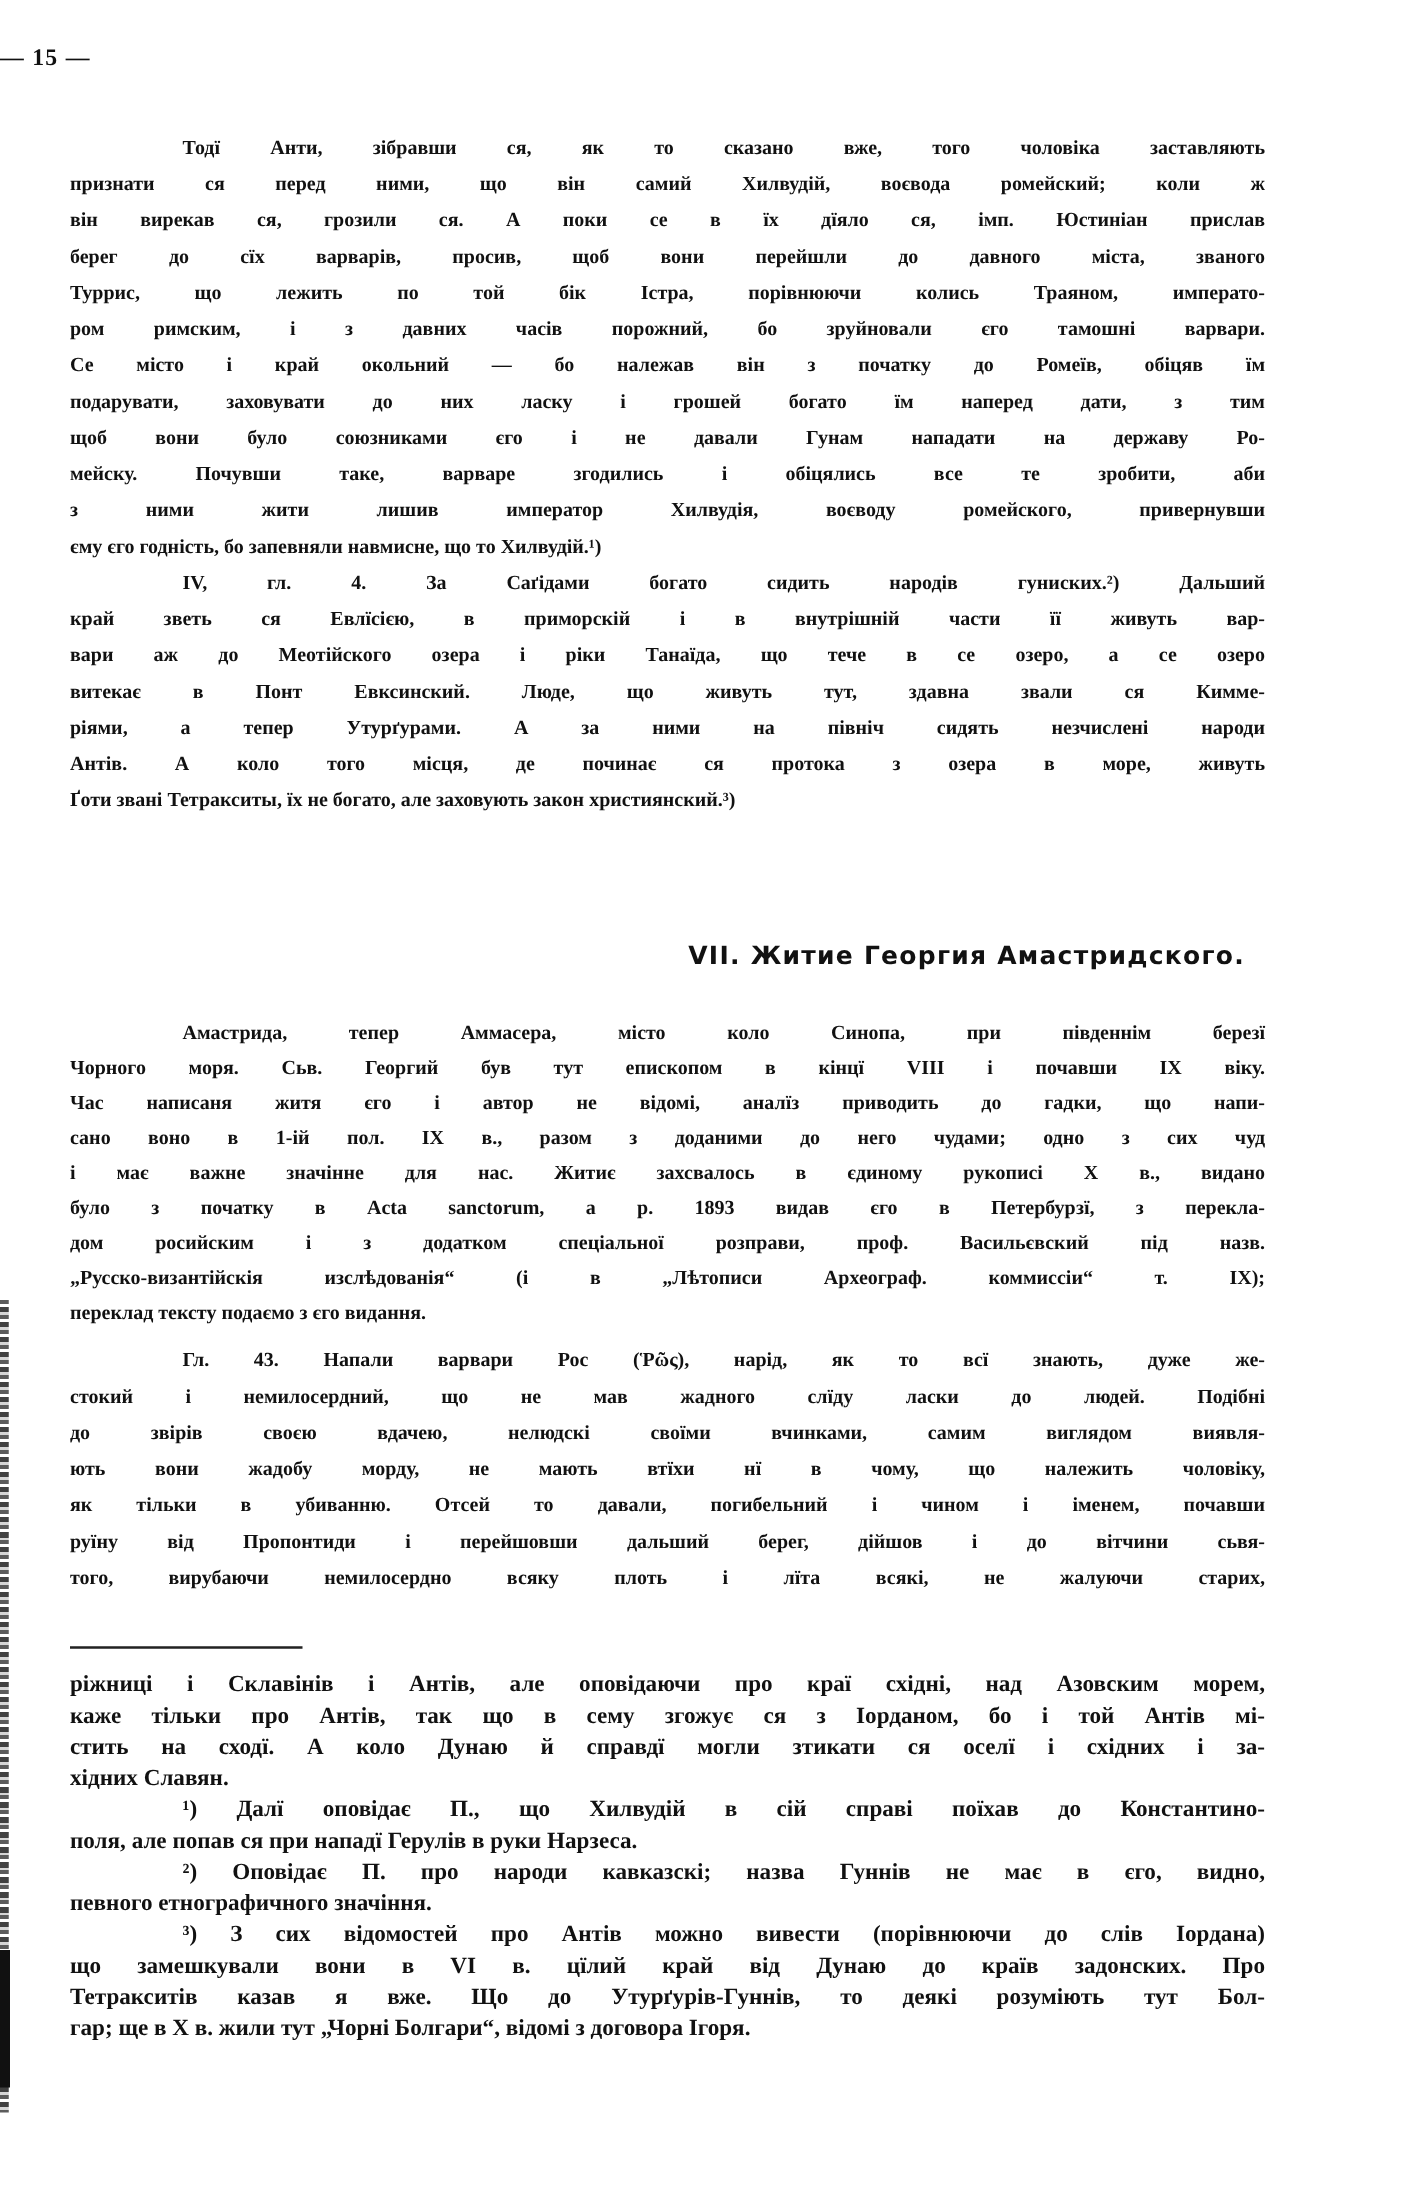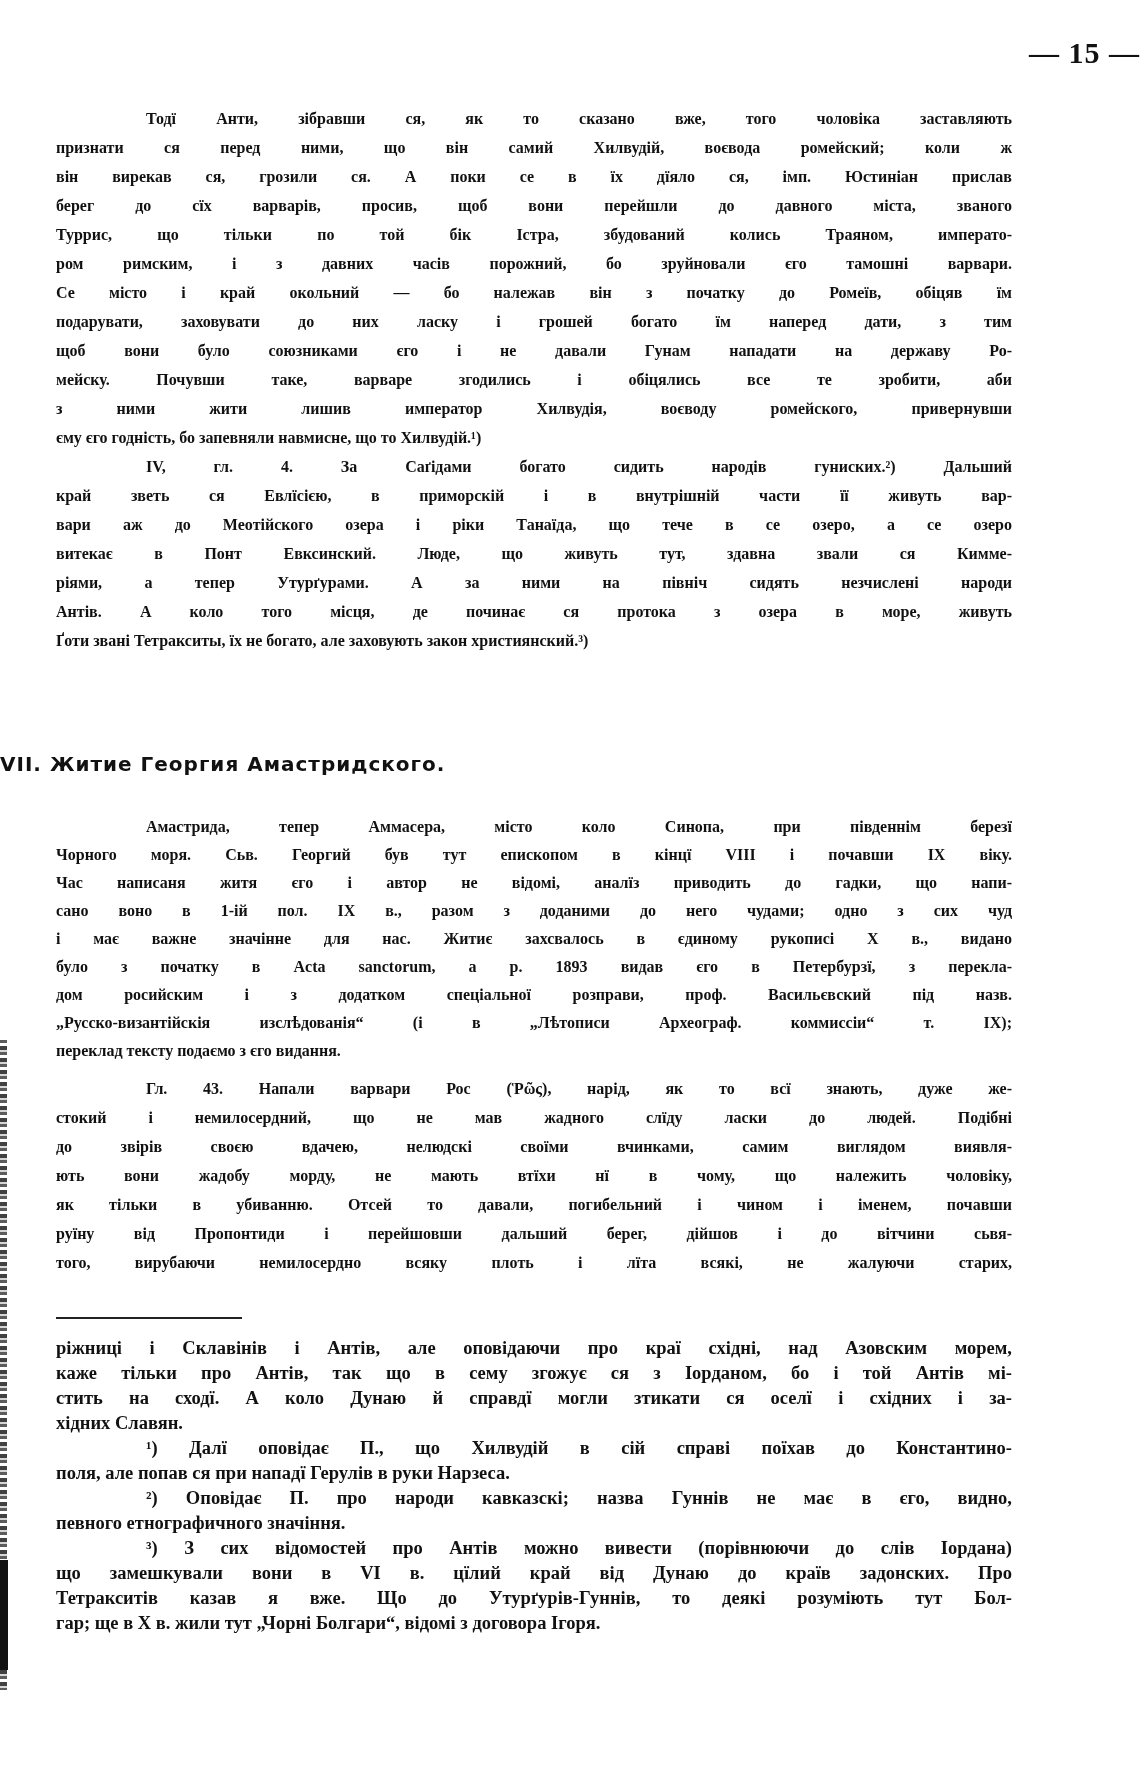--- a/index.html
+++ b/index.html
@@ -1,45 +1,45 @@
 <!DOCTYPE html>
 <html><head>
 <meta charset="utf-8">
 <style>
   html, body { margin: 0; padding: 0; background: #ffffff; }
   body { width: 1140px; height: 1768px; position: relative; overflow: hidden; color: #111; }
   .page { position: absolute; left: 0; top: 0; width: 1140px; height: 1768px; background: #fff; }
-  .folio { position: absolute; top: 36px; left: 0; width: 1140px; text-align: right;
-    font-family: "Liberation Serif", serif; font-weight: bold; font-size: 30px; letter-spacing: 1px; }
+  .folio { position: absolute; top: 36px; left: 0; width: 1140px; text-align: left;
+    font-family: "Liberation Serif", serif; font-weight: bold; font-size: 19px; letter-spacing: 1px; }
   .line { position: absolute; left: 56px; width: 956px; white-space: nowrap; overflow: visible;
     font-family: "Liberation Serif", serif; font-weight: bold; color: #111;
     text-align: justify; text-align-last: justify; }
   .main { font-size: 16px; height: 29px; line-height: 29px; }
   .foot { font-size: 18.5px; height: 25px; line-height: 25px; }
   .indent { left: 146px; width: 866px; }
   .last { text-align-last: left; }
-  .heading { position: absolute; top: 752px; left: 0; width: 996px; text-align: left;
+  .heading { position: absolute; top: 752px; left: 0; width: 996px; text-align: right;
     font-family: "DejaVu Sans", sans-serif; font-weight: bold; font-size: 20px; letter-spacing: 1px; }
   .rule { position: absolute; left: 56px; top: 1317px; width: 186px; height: 2px; background: #222; }
   .edge { position: absolute; left: 0; top: 1040px; width: 7px; height: 650px;
     background: repeating-linear-gradient(to bottom, #333 0 3px, #fff 3px 6px, #111 6px 10px, #ccc 10px 12px); opacity: .8; }
   .edge2 { position: absolute; left: 0; top: 1560px; width: 8px; height: 110px; background: #111; }
 </style>
 </head>
 <body>
 
 <div class="page">
   <div class="folio">— 15 —</div>
 
   <div>
     <div class="line main indent" style="top:104px">Тодї Анти, зібравши ся, як то сказано вже, того чоловіка заставляють</div>
     <div class="line main" style="top:133px">признати ся перед ними, що він самий Хилвудій, воєвода ромейский; коли ж</div>
     <div class="line main" style="top:162px">він вирекав ся, грозили ся. А поки се в їх дїяло ся, імп. Юстиніан прислав</div>
     <div class="line main" style="top:191px">берег до сїх варварів, просив, щоб вони перейшли до давного міста, званого</div>
-    <div class="line main" style="top:220px">Туррис, що тільки по той бік Істра, збудований колись Траяном, императо-</div>
+    <div class="line main" style="top:220px">Туррис, що лежить по той бік Істра, порівнюючи колись Траяном, императо-</div>
     <div class="line main" style="top:249px">ром римским, і з давних часів порожний, бо зруйновали єго тамошні варвари.</div>
     <div class="line main" style="top:278px">Се місто і край окольний — бо належав він з початку до Ромеїв, обіцяв їм</div>
     <div class="line main" style="top:307px">подарувати, заховувати до них ласку і грошей богато їм наперед дати, з тим</div>
     <div class="line main" style="top:336px">щоб вони було союзниками єго і не давали Гунам нападати на державу Ро-</div>
     <div class="line main" style="top:365px">мейску. Почувши таке, варваре згодились і обіцялись все те зробити, аби</div>
     <div class="line main" style="top:394px">з ними жити лишив император Хилвудія, воєводу ромейского, привернувши</div>
     <div class="line main last" style="top:423px">єму єго годність, бо запевняли навмисне, що то Хилвудій.¹)</div>
     <div class="line main indent" style="top:452px">IV, гл. 4. За Саґідами богато сидить народів гуниских.²) Дальший</div>
     <div class="line main" style="top:481px">край зветь ся Евлїсією, в приморскій і в внутрішній части її живуть вар-</div>
     <div class="line main" style="top:510px">вари аж до Меотійского озера і ріки Танаїда, що тече в се озеро, а се озеро</div>

